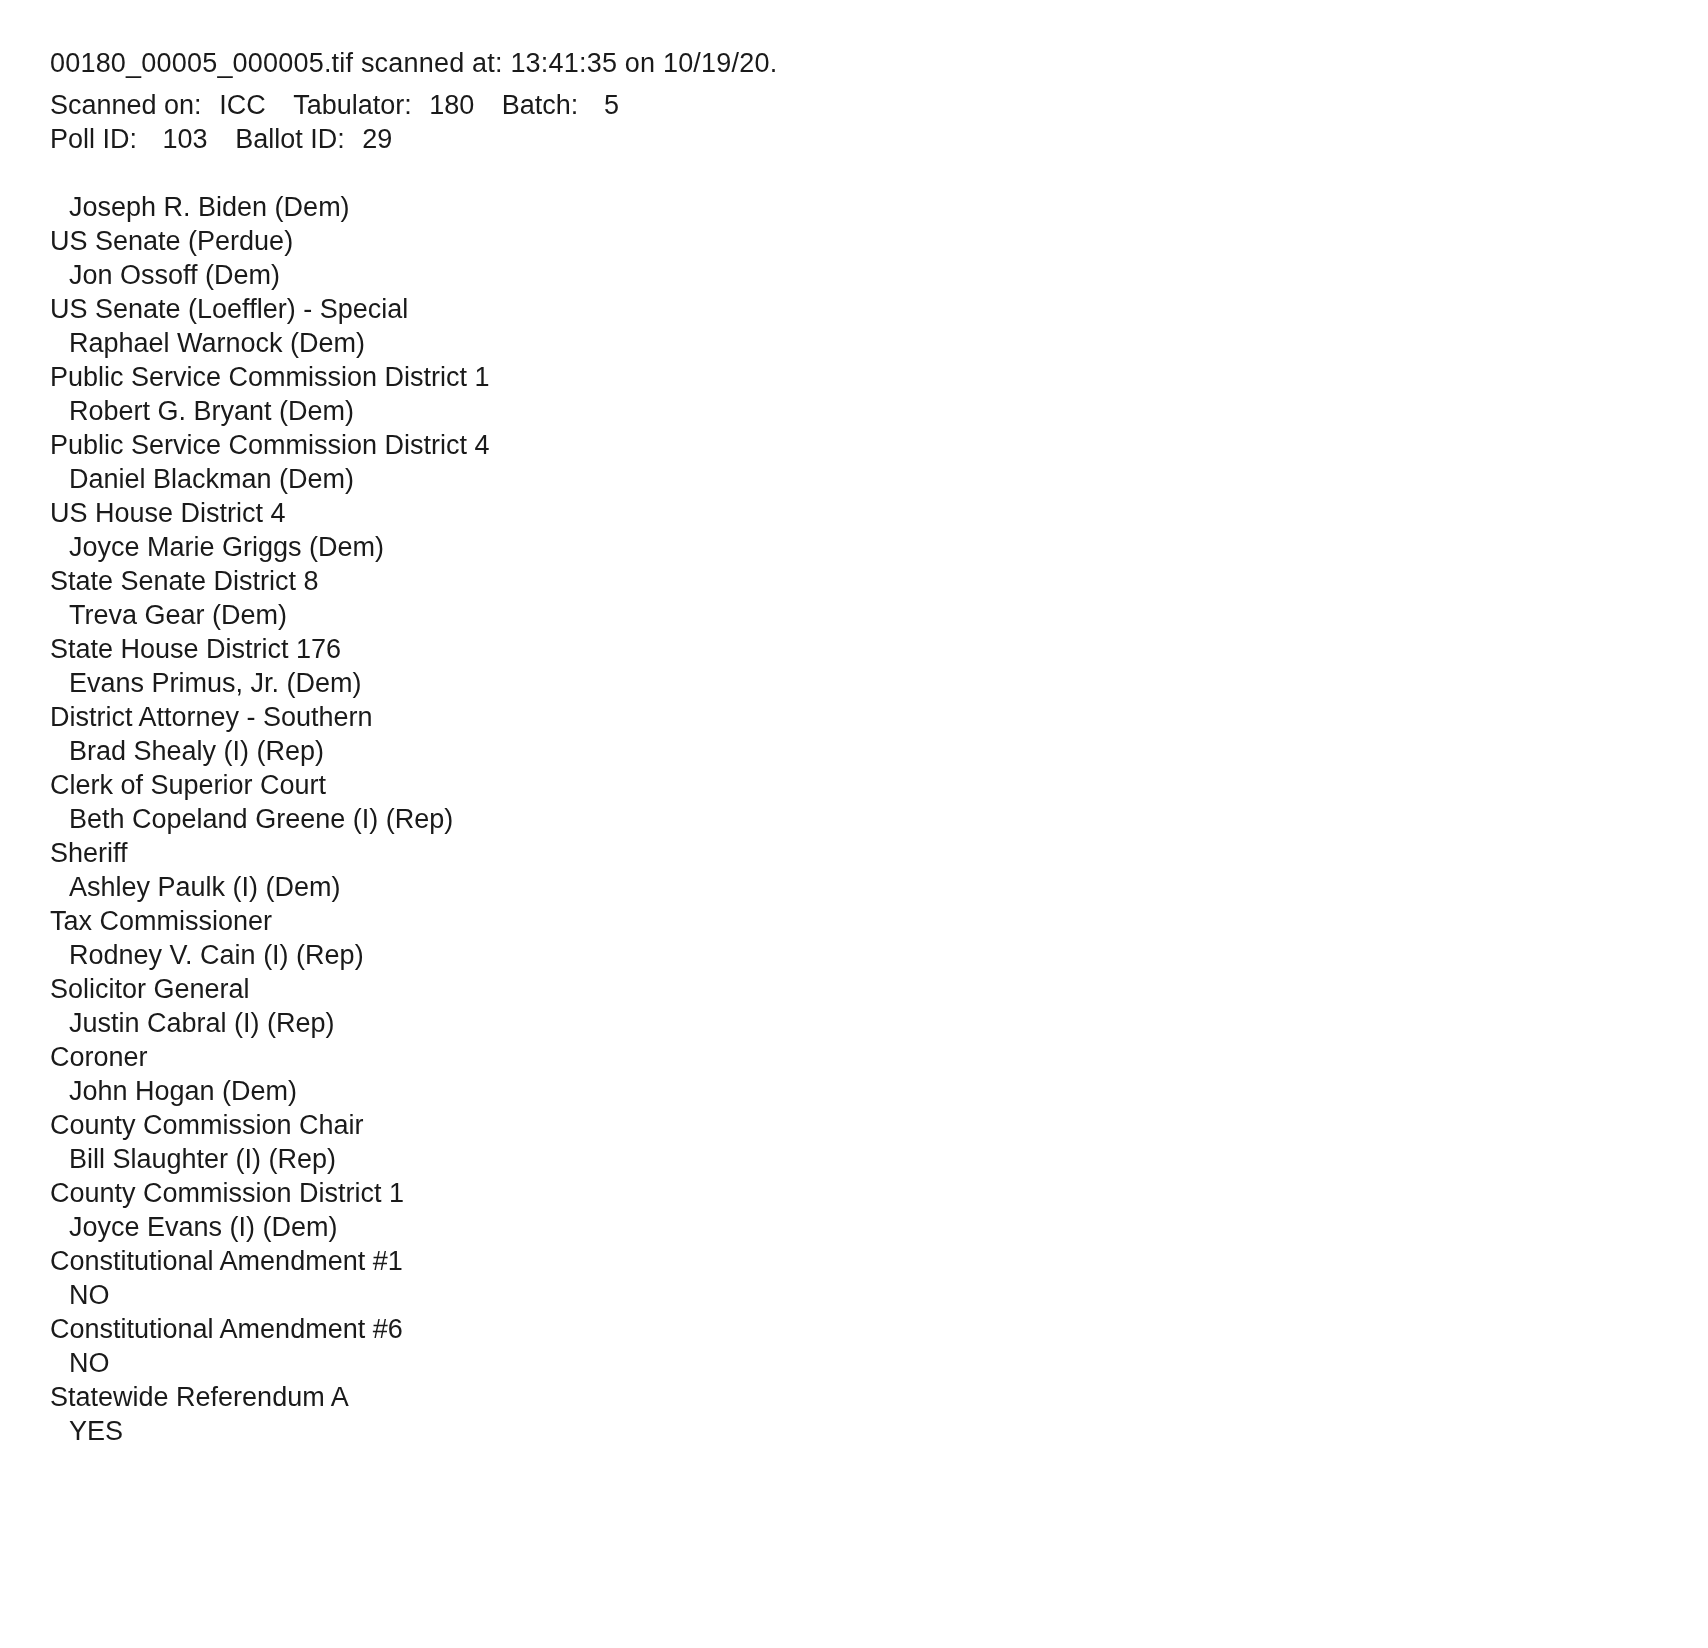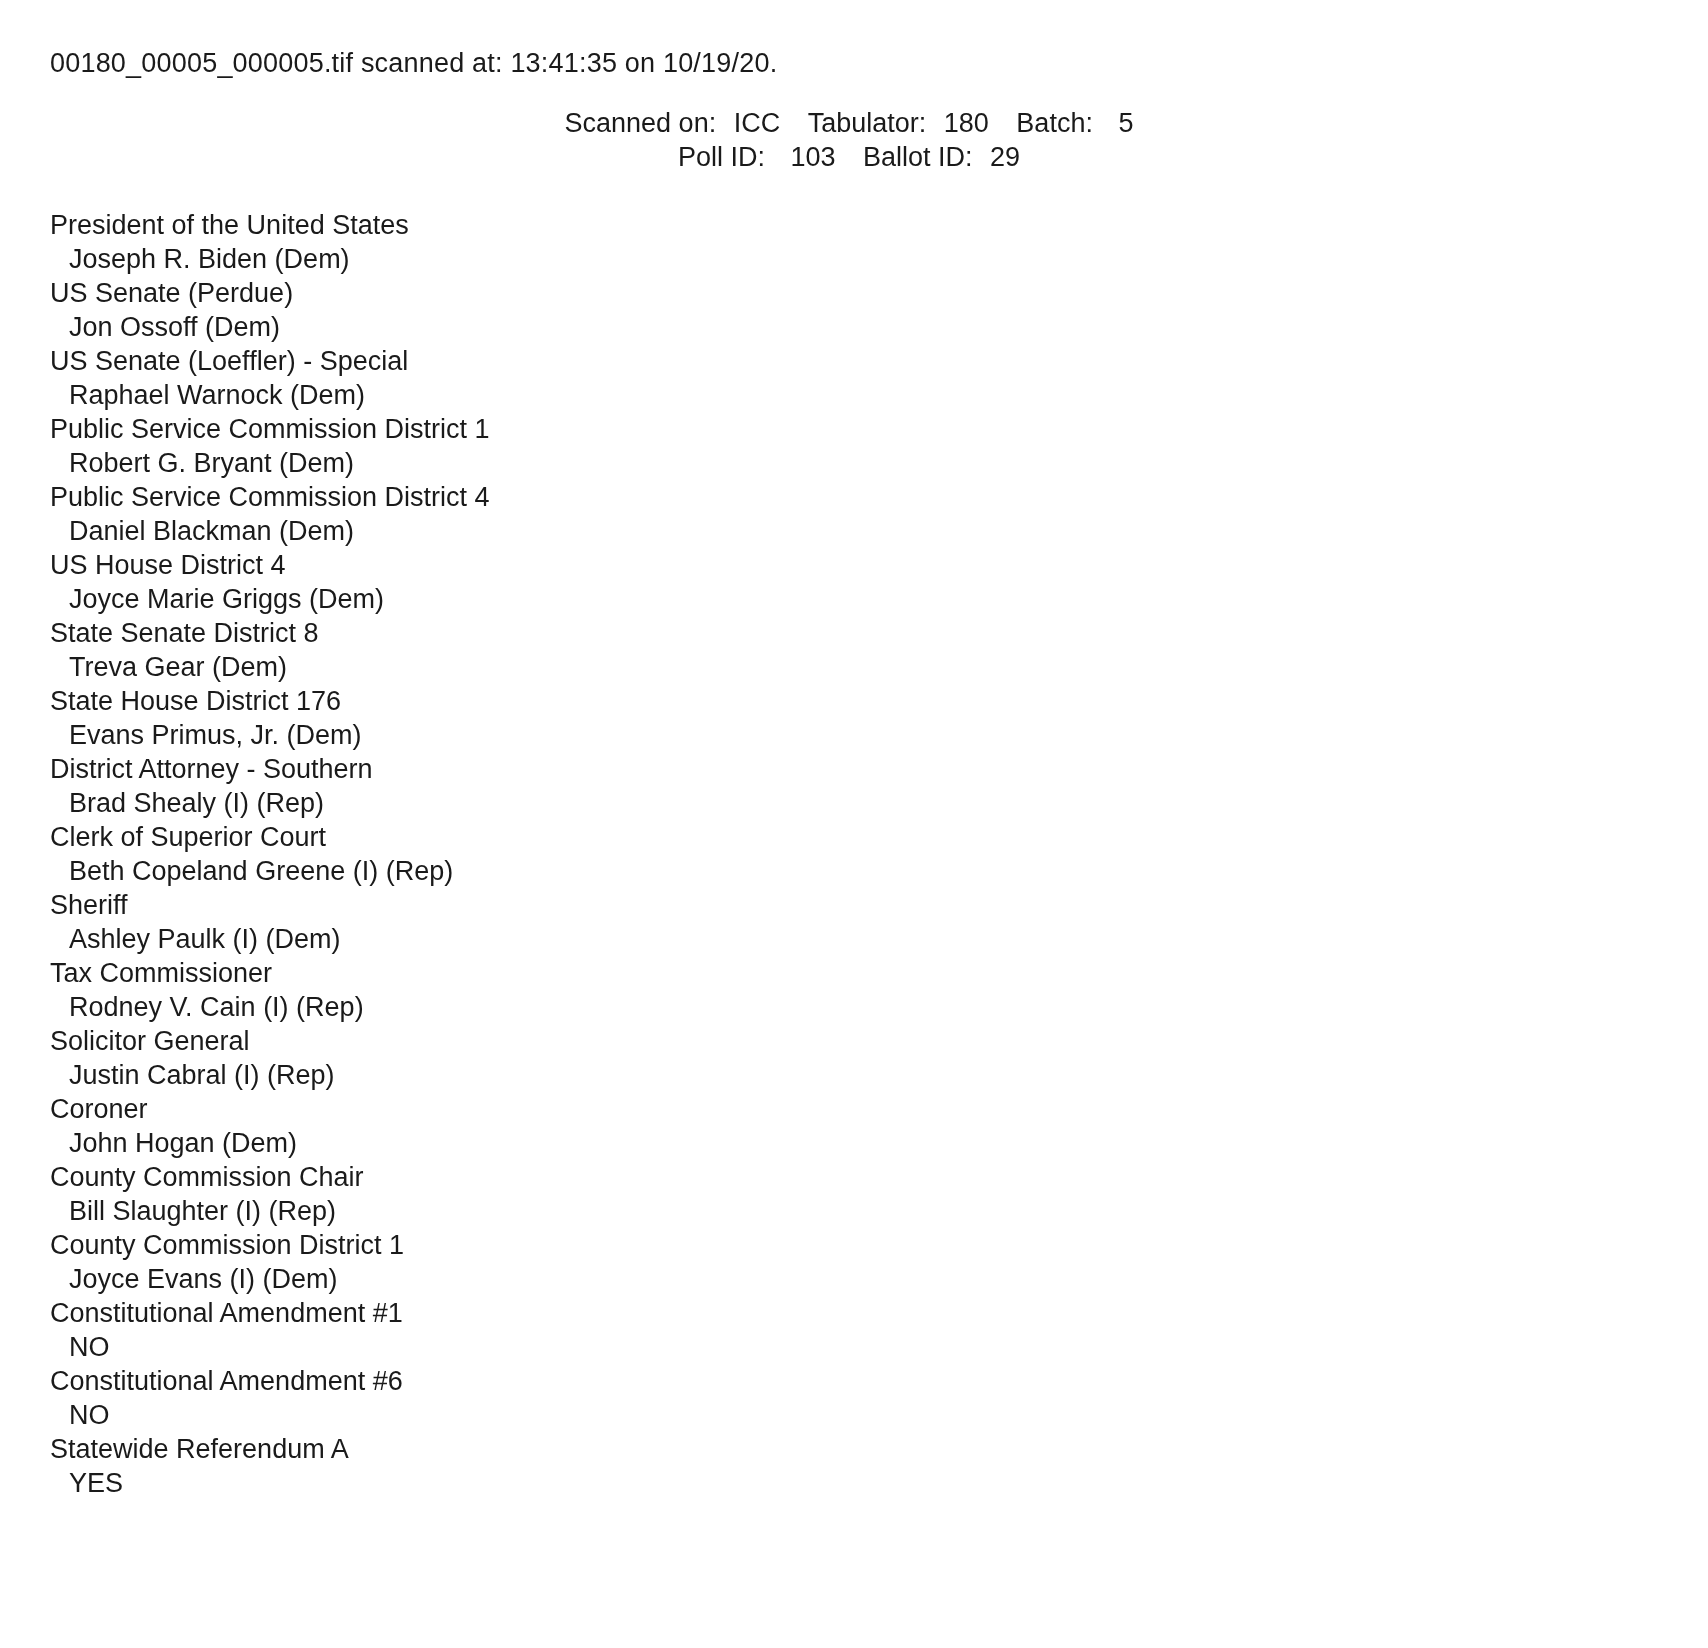--- a/index.html
+++ b/index.html
@@ -18,22 +18,21 @@
     font-size: 27px;
     line-height: 34px;
     box-sizing: border-box;
     padding: 46px 60px 0 50px;
   }
   .filename-line {
     white-space: pre;
     letter-spacing: 0.2px;
   }
   .scan-info {
-    margin-top: 26px;
-    text-align: center;
+    margin-top: 8px;
   }
   .scan-line {
     white-space: nowrap;
   }
   .scan-line .label {
     display: inline-block;
   }
   .scan-line .value {
     display: inline-block;
     margin-left: 10px;
@@ -88,21 +87,20 @@
       <span class="group">
         <span class="label">Ballot ID:</span>
         <span class="value">29</span>
       </span>
     </div>
   </div>
 
   <div class="votes">
 
       <div class="vote">
-        <div class="contest">President of the United States</div>
         <div class="choice">Joseph R. Biden (Dem)</div>
       </div>
 
       <div class="vote">
         <div class="contest">US Senate (Perdue)</div>
         <div class="choice">Jon Ossoff (Dem)</div>
       </div>
 
       <div class="vote">
         <div class="contest">US Senate (Loeffler) - Special</div>

